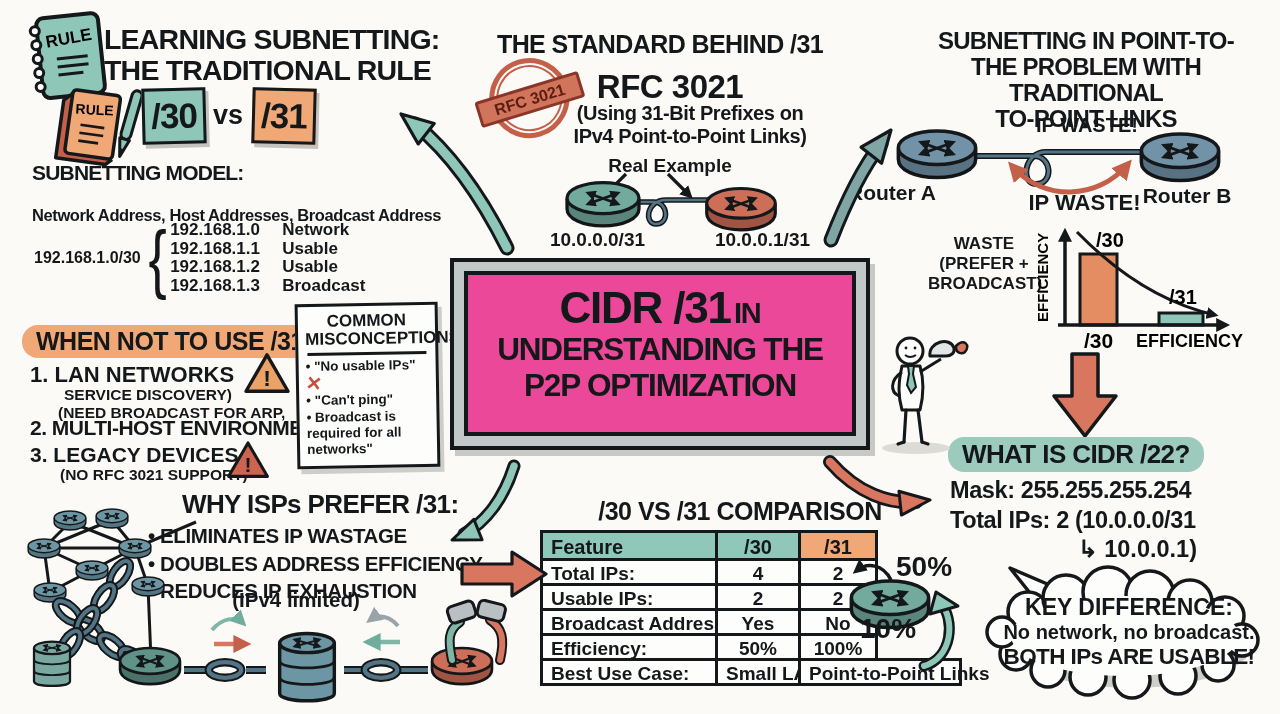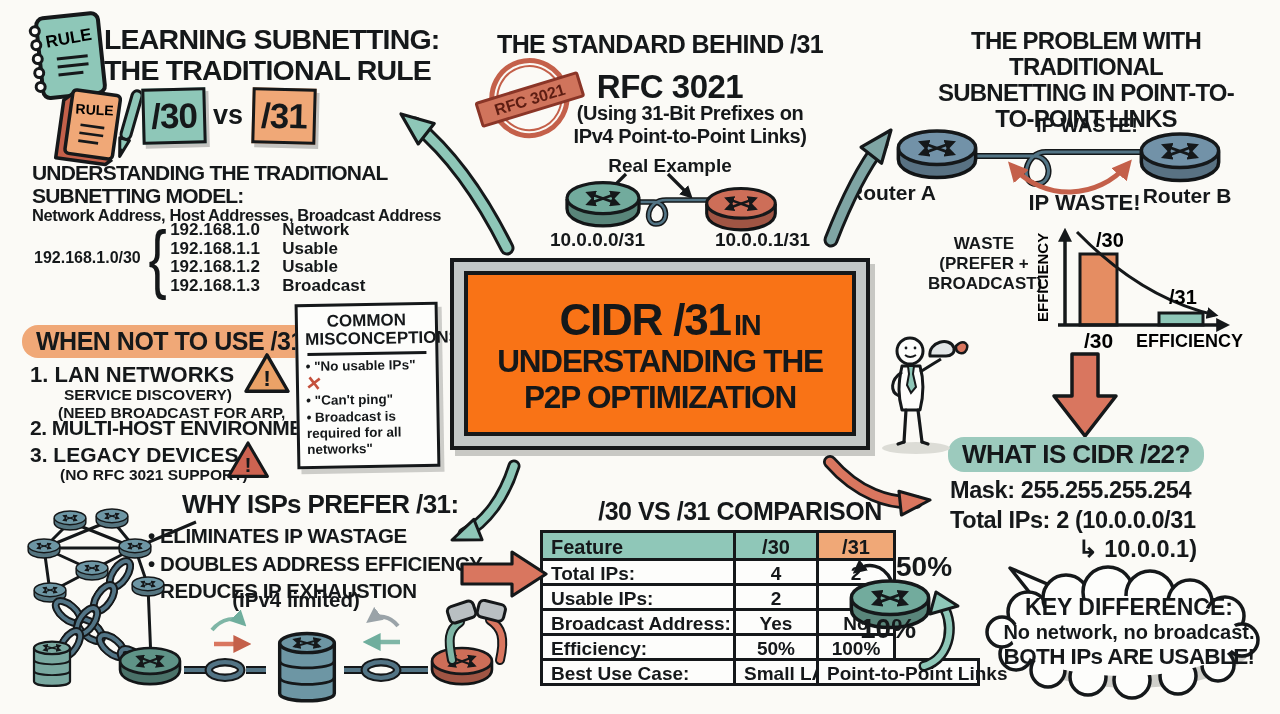--- a/index.html
+++ b/index.html
@@ -9,21 +9,21 @@
 .c{text-align:center}
 svg{display:block;overflow:visible}
 .pill{display:inline-block;border-radius:16px;padding:2px 14px}
 .bullet::before{content:"• "}
 .box3031{width:64px;height:56px;border:3.5px solid var(--ink);display:flex;align-items:center;justify-content:center;font-size:35px;letter-spacing:-1px;box-shadow:3px 4px 0 rgba(0,0,0,.22)}
 .cmp-row{display:flex}
 .cmp-row + .cmp-row{margin-top:-3px}
 .cmp-cell{border:3px solid var(--ink);background:#fdfdfb;font-size:19px;line-height:24px;padding:1px 8px;height:28px;white-space:nowrap}
 .cmp-cell + .cmp-cell{margin-left:-3px}
 .cmp-head{font-size:20px;height:31px;line-height:26px}
-.w-feature{width:196px}
+.w-feature{width:178px}
 .w-30{width:86px;text-align:center}
 .w-31{width:80px;text-align:center}
 .misc-item{font-size:13.5px;line-height:1.18;margin-top:2px}
 .tl{letter-spacing:-0.8px;line-height:1.08}
 </style>
 </head>
 <body>
 
 <svg class="abs" width="0" height="0" aria-hidden="true">
   <defs>
@@ -91,21 +91,20 @@
 <div class="abs tl" style="left:104px;top:24px;width:350px;font-size:28.5px">
   <div>LEARNING SUBNETTING:</div>
   <div>THE TRADITIONAL RULE</div>
 </div>
 
 <div class="abs box3031" style="left:142px;top:88px;background:var(--teal);transform:rotate(-1.5deg)">/30</div>
 <div class="abs" style="left:213px;top:100px;font-size:27px">vs</div>
 <div class="abs box3031" style="left:252px;top:88px;background:var(--orange);transform:rotate(1.5deg)">/31</div>
 
 <div class="abs tl" style="left:32px;top:162px;font-size:21px">
-  <div>UNDERSTANDING THE TRADITIONAL</div>
   <div>SUBNETTING MODEL:</div>
 </div>
 <div class="abs" style="left:32px;top:206px;font-size:16.5px;letter-spacing:-0.4px">Network Address, Host Addresses, Broadcast Address</div>
 
 <div class="abs" style="left:34px;top:221px;display:flex;align-items:center">
   <div style="font-size:16px;padding-right:4px">192.168.1.0/30</div>
   <div style="font-size:76px;font-weight:400;transform:scaleX(.72);line-height:74px">{</div>
   <div style="font-size:17px;line-height:18.5px">
     <div><span style="display:inline-block;width:112px">192.168.1.0</span><span>Network</span></div>
     <div><span style="display:inline-block;width:112px">192.168.1.1</span><span>Usable</span></div>
@@ -141,21 +140,21 @@
     <div>COMMON</div>
       <div>MISCONCEPTIONS</div>
   </div>
   <div style="border-top:3px solid var(--ink);margin:4px 2px 3px"></div>
   <div class="misc-item bullet"><span>"No usable IPs"</span><span style="color:#c4513d;font-size:19px;display:inline-block;transform:rotate(8deg);line-height:0;position:relative;top:3px">✕</span></div>
   <div class="misc-item bullet"><span>"Can't ping"</span></div>
   <div class="misc-item bullet"><span>Broadcast is required for all networks"</span></div>
 </div>
 
 <div class="abs" style="left:450px;top:258px;width:420px;height:192px;background:var(--frame);border:4px solid var(--ink);box-shadow:5px 6px 0 rgba(0,0,0,.2)">
-  <div class="abs c" style="left:10px;top:9px;right:10px;bottom:10px;background:#f97316;border:4px solid var(--ink);padding-top:20px;letter-spacing:-1.2px;line-height:1.12">
+  <div class="abs c" style="left:10px;top:9px;right:10px;bottom:10px;background:#ec4899;border:4px solid var(--ink);padding-top:8px;letter-spacing:-1.2px;line-height:1.12">
     <div><span style="font-size:44px">CIDR /31</span> <span style="font-size:29px">IN</span></div>
     <div style="font-size:31.5px">UNDERSTANDING THE</div>
     <div style="font-size:31.5px">P2P OPTIMIZATION</div>
   </div>
 </div>
 
 <div class="abs c" style="left:460px;top:30px;width:400px;font-size:25px;letter-spacing:-0.6px">THE STANDARD BEHIND /31</div>
 <div class="abs" style="left:486px;top:56px;width:88px;height:88px;transform:rotate(-17deg)">
   <div class="abs" style="left:4px;top:2px;width:80px;height:80px;border:5px solid #c4604a;border-radius:50%"></div>
   <div class="abs" style="left:11px;top:9px;width:66px;height:66px;border:2.5px solid #c4604a;border-radius:50%"></div>
@@ -178,22 +177,22 @@
 <svg class="abs" style="left:562px;top:176px;color:#72ab9d" width="82" height="54" viewBox="0 0 100 66">
     <use href="#sym-router"></use>
   </svg>
 <svg class="abs" style="left:702px;top:182px;color:#cd6e58" width="78" height="52" viewBox="0 0 100 66">
     <use href="#sym-router"></use>
   </svg>
 <div class="abs c" style="left:535px;top:229px;width:125px;font-size:19px">10.0.0.0/31</div>
 <div class="abs c" style="left:700px;top:229px;width:125px;font-size:19px">10.0.0.1/31</div>
 
 <div class="abs c tl" style="left:900px;top:28px;width:372px;font-size:24px">
-  <div>THE PROBLEM WITH TRADITIONAL</div>
-    <div>SUBNETTING IN POINT-TO-</div>
+  <div>SUBNETTING IN POINT-TO-</div>
+    <div>THE PROBLEM WITH TRADITIONAL</div>
     <div>TO-POINT LINKS</div>
 </div>
 <div class="abs c" style="left:1022px;top:114px;width:130px;font-size:20px">IP WASTE!</div>
 <svg class="abs" style="left:976px;top:136px" width="166" height="56" viewBox="0 0 166 56">
   <path d="M0,20 H58 C76,20 78,48 60,48 C44,48 48,16 70,16 H166" fill="none" stroke="#15181a" stroke-width="6"></path>
   <path d="M0,20 H58 C76,20 78,48 60,48 C44,48 48,16 70,16 H166" fill="none" stroke="#527485" stroke-width="3"></path>
 </svg>
 <svg class="abs" style="left:893px;top:124px;color:#7292a8" width="88" height="58" viewBox="0 0 100 66">
     <use href="#sym-router"></use>
   </svg>

